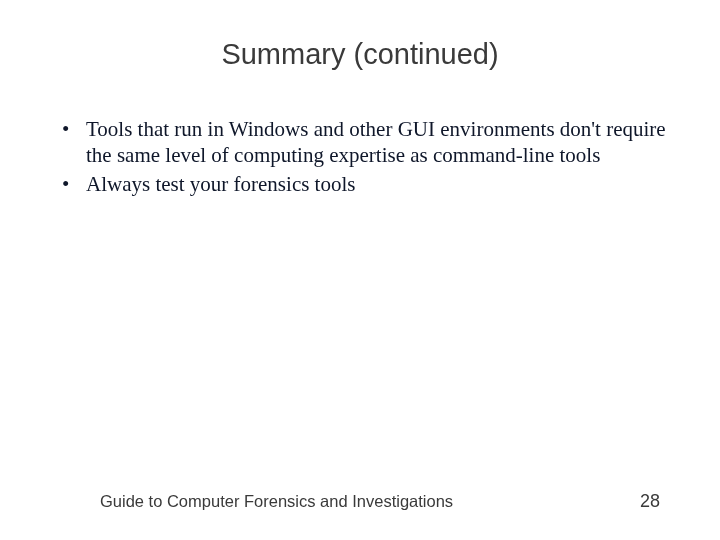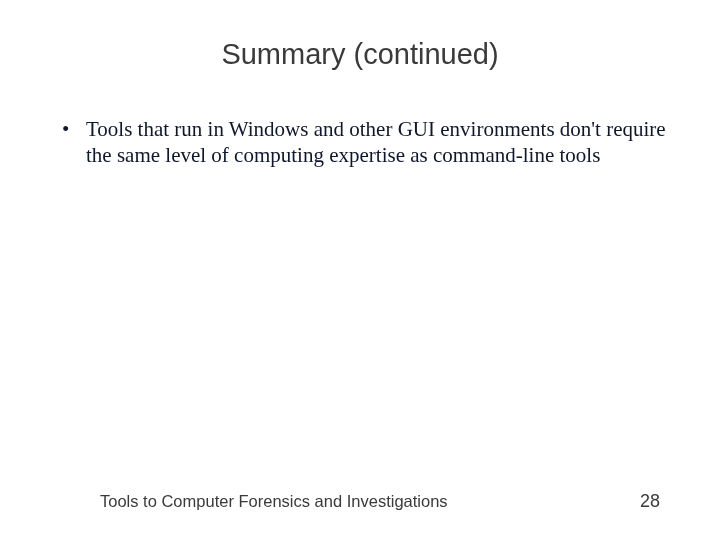--- a/index.html
+++ b/index.html
@@ -67,18 +67,19 @@
       color: #3a3a3a;
     }
   </style>
 </head>
 <body>
 
 <div class="slide">
   <h1 class="title">Summary (continued)</h1>
   <ul class="bullets">
     <li>Tools that run in Windows and other GUI environments don't require the same level of computing expertise as command-line tools</li>
+    <li>Always test your forensics tools</li>
   </ul>
   <div class="footer">
-    <span class="footer-text">Tools to Computer Forensics and Investigations</span>
+    <span class="footer-text">Guide to Computer Forensics and Investigations</span>
     <span class="page-num">28</span>
   </div>
 </div>
 
 </body></html>

